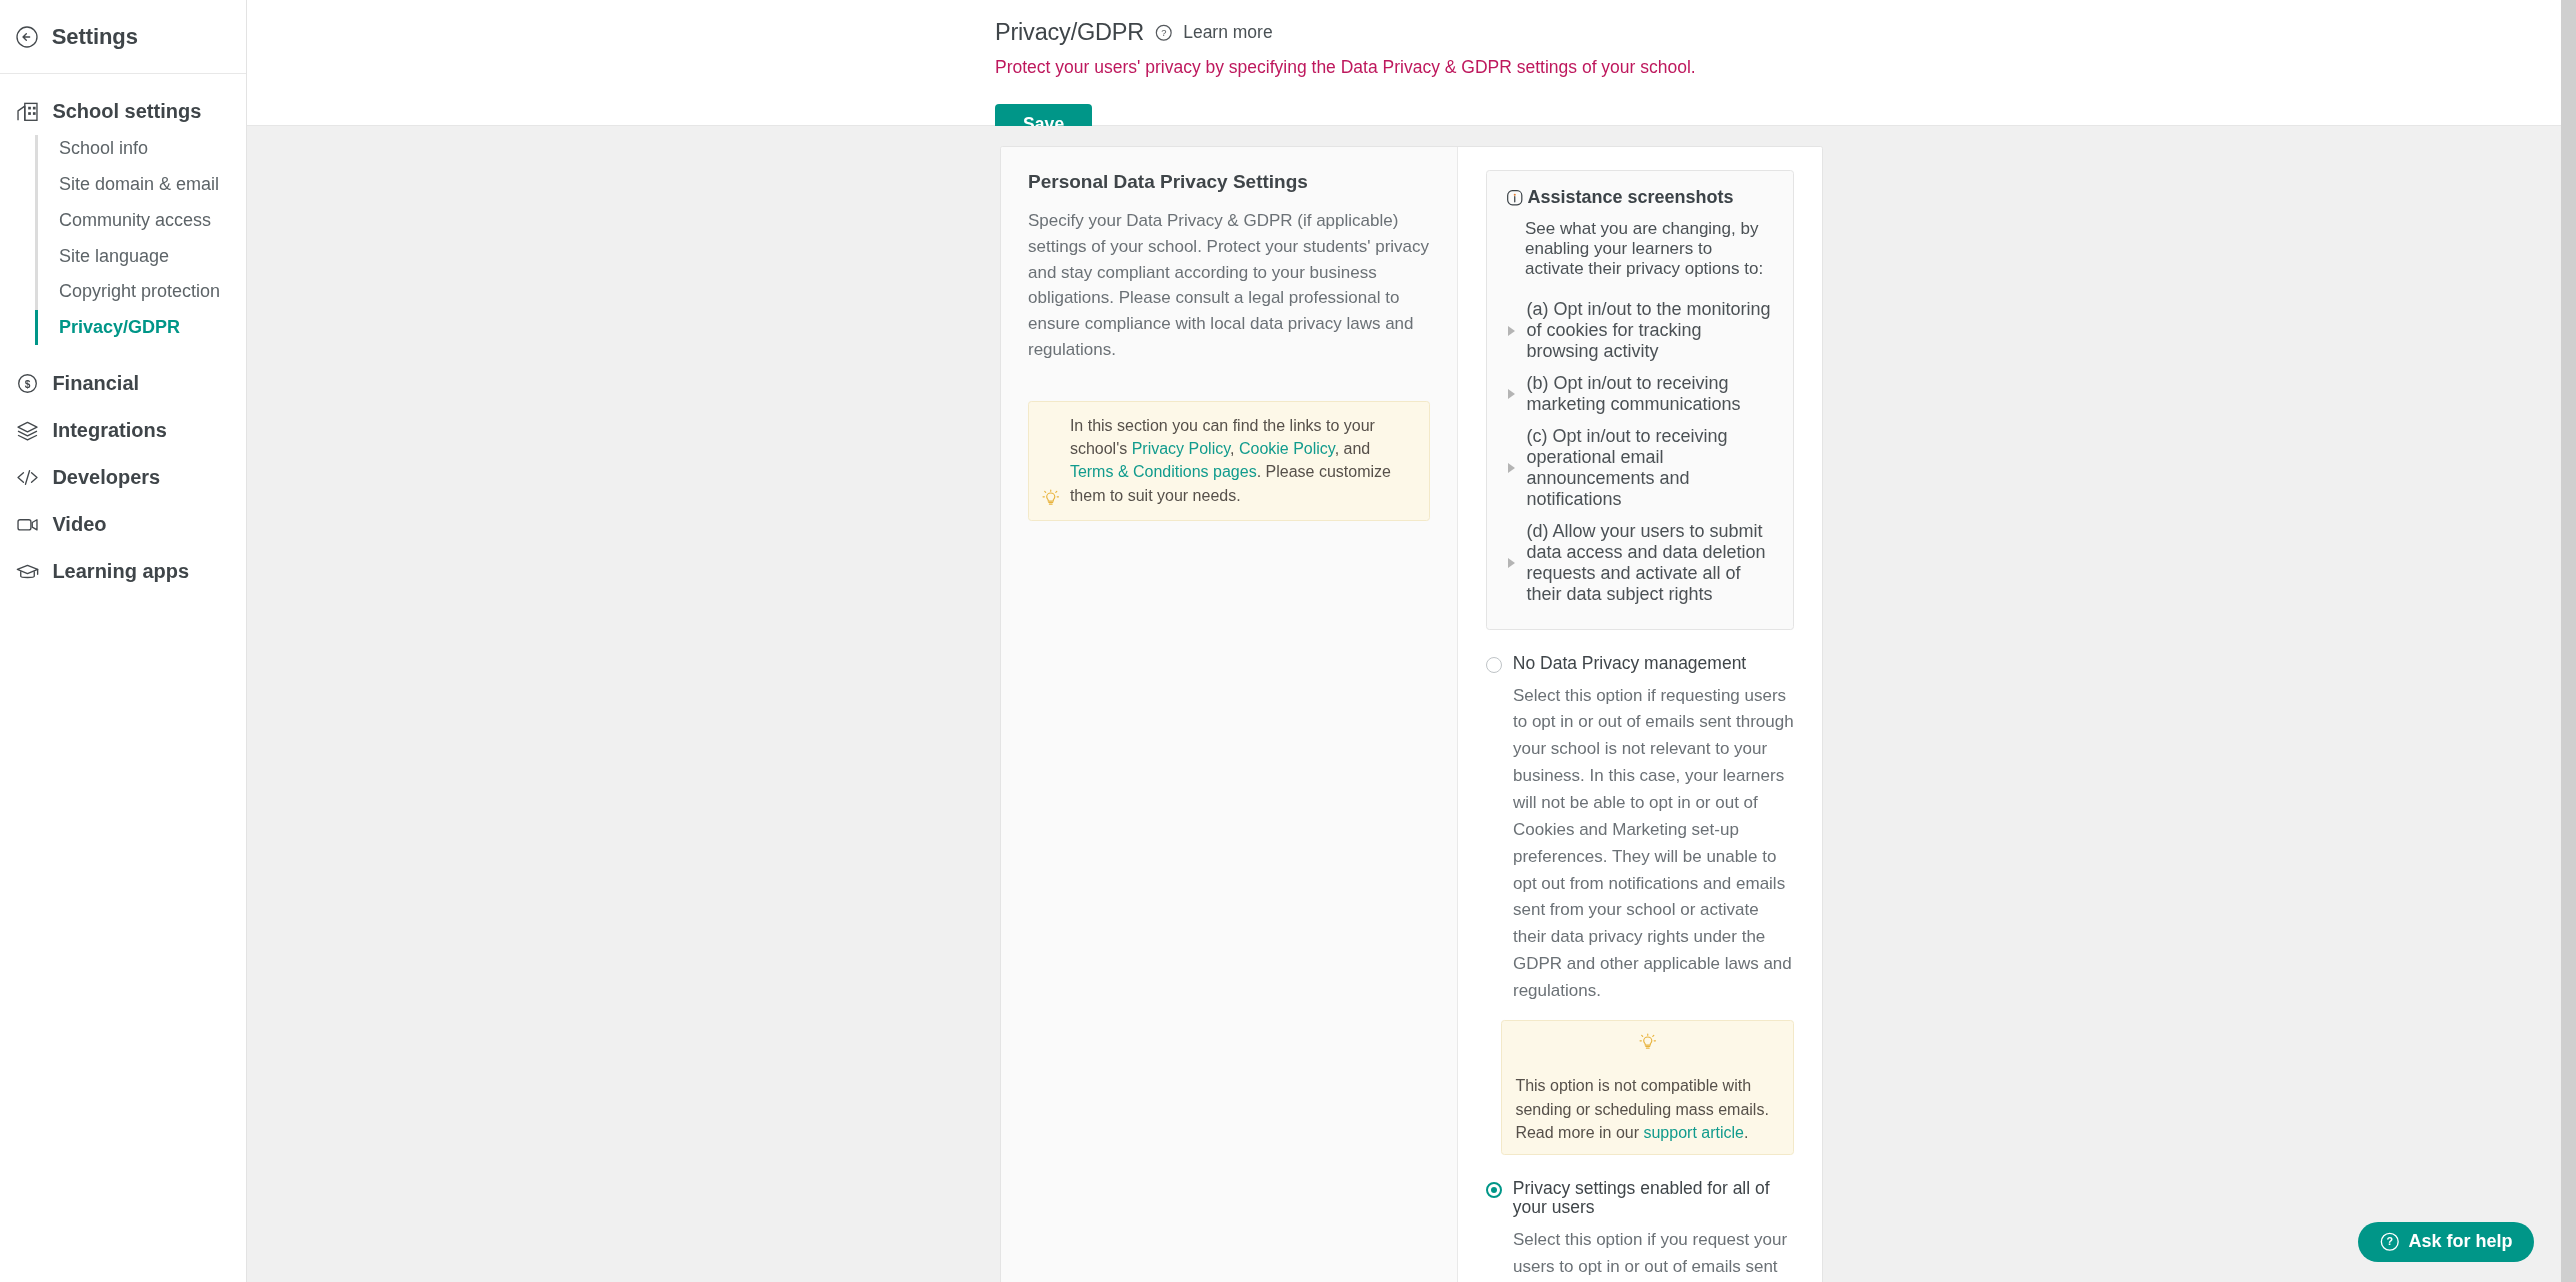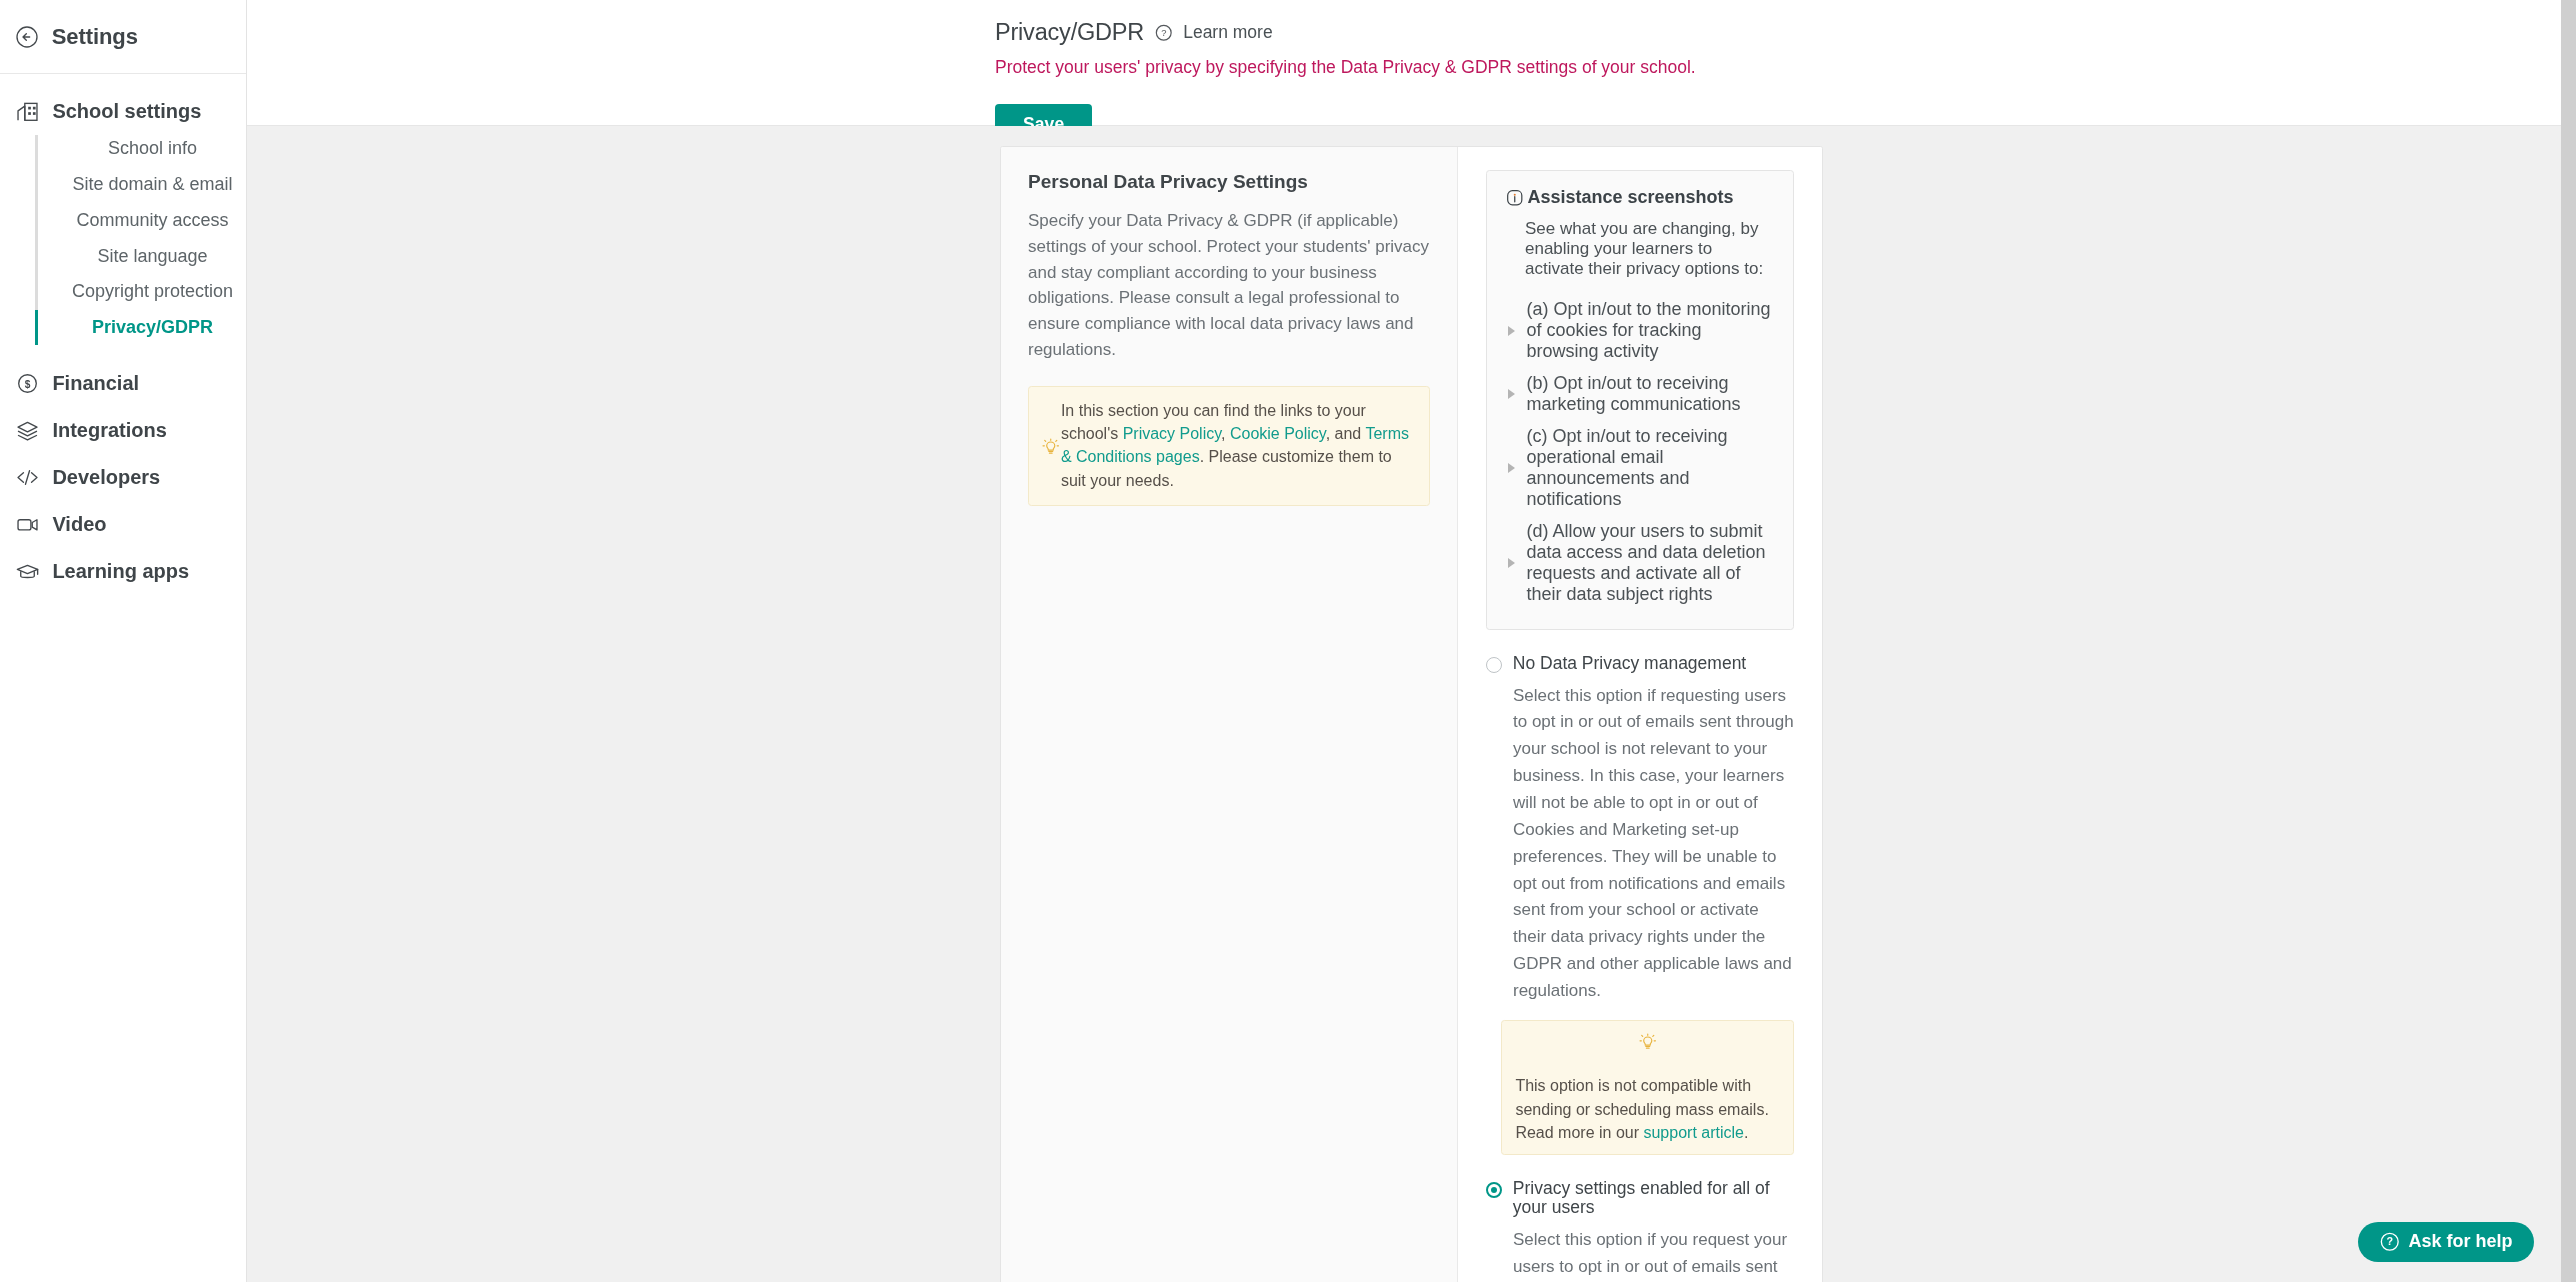--- a/index.html
+++ b/index.html
@@ -34,21 +34,21 @@
   .sb-group-icon { width: 23px; height: 23px; flex: 0 0 23px; display:block; }
   .sb-group-label { font-size: 20px; font-weight: bold; color: #3f4549; }
 
   .sb-sub { position: relative; margin-left: 35px; padding-left: 0; }
   .sb-sub::before {
     content: ""; position: absolute; left: 0; top: 4px; bottom: 4px;
     width: 2.7px; background: #dcdcdc;
   }
   .sb-sub-item {
     position: relative; padding: 7.4px 0 7.4px 24px;
-    font-size: 18px; color: #5d6468; white-space: nowrap; text-align: center;
+    font-size: 18px; color: #5d6468; white-space: nowrap;
   }
   .sb-sub-item.active { color: #009688; font-weight: bold; }
   .sb-sub-item.active::before {
     content: ""; position: absolute; left: 0; top: 0; bottom: 0;
     width: 3.4px; background: #009688;
   }
 
   .sb-item {
     display: flex; align-items: center; gap: 13.4px;
     padding: 12px 0 12px 16px;
@@ -97,22 +97,22 @@
     border-right: 1.3px solid #e9e9e9;
     padding: 24px 27px 27px 27px;
   }
   .card-left-title { font-size: 19px; color: #3f4549; font-weight: bold; margin-bottom: 15px; }
   .card-left-desc { font-size: 17px; line-height: 1.52; color: #6b7176; }
   .card-right { flex: 1; padding: 23px 28px 28px 28px; background: #ffffff; }
 
   
   .tipbox {
     background: #fdf8e8; border: 1.3px solid #f3e9c9; border-radius: 3.4px;
-    padding: 12px 13.4px 13.4px 13.4px; margin-top: 23px;
-    display: flex; gap: 1px; align-items: center;
+    padding: 12px 13.4px 13.4px 13.4px; margin-top: 38px;
+    display: flex; gap: 10px; align-items: flex-end;
   }
   .tip-icon { width: 17.5px; height: 17.5px; flex: 0 0 17.5px; margin-top: 2px; display:block; }
   .tip-text { font-size: 16px; line-height: 1.45; color: #56504a; }
   .tip-text a, .link { color: #119b8d; text-decoration: none; }
 
   .tipbox-inline {
     background: #fdf8e8; border: 1.3px solid #f3e9c9; border-radius: 3.4px;
     padding: 10px 13.4px; margin: 15px 0 0 15px;
     display: flex; gap: 24px; align-items: center; flex-direction: column;
   }

